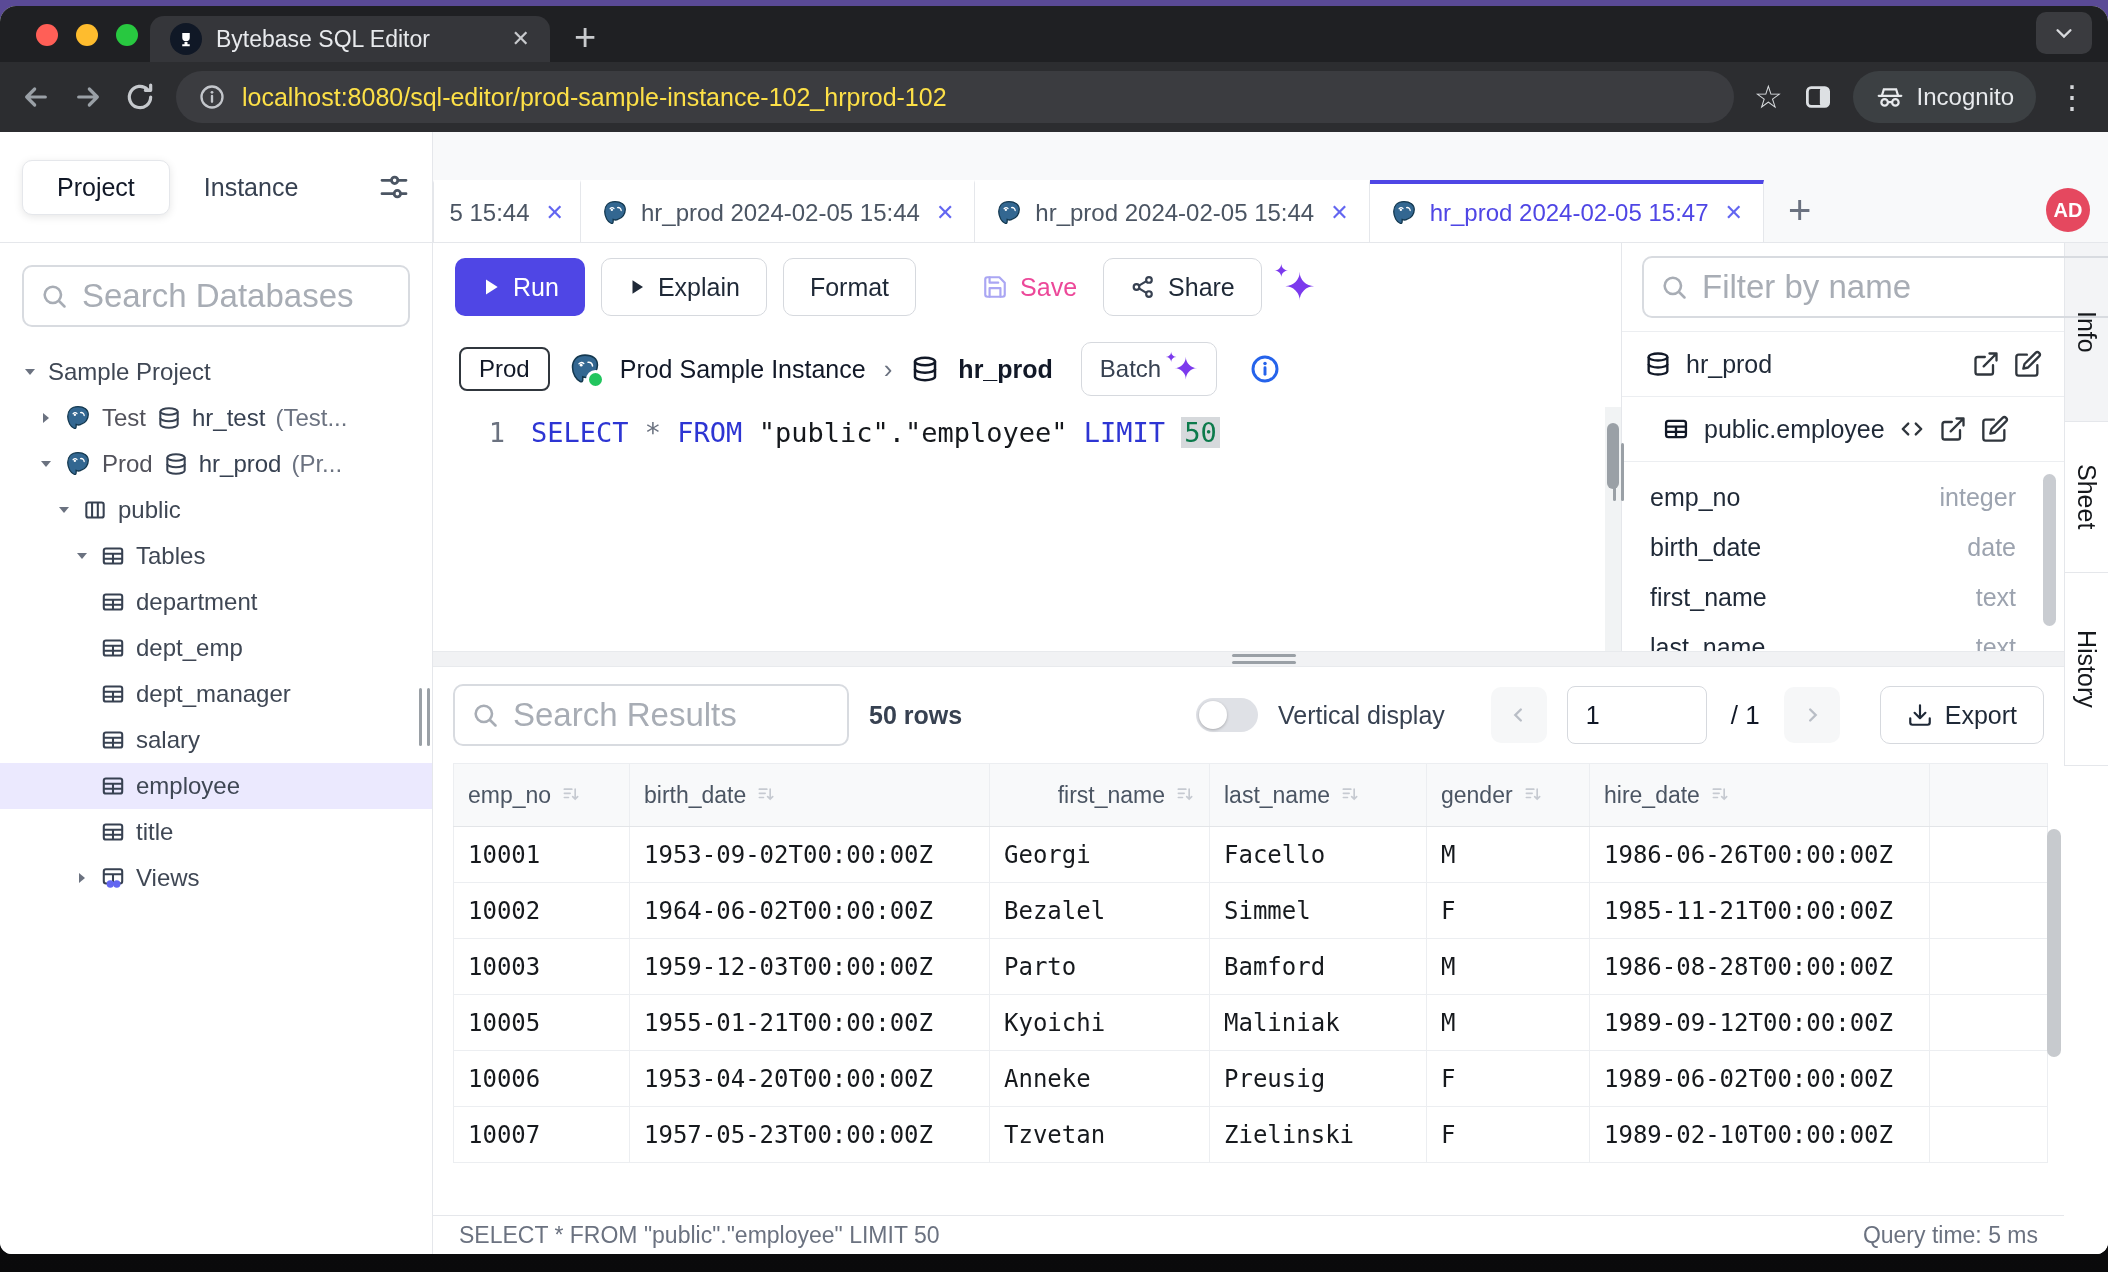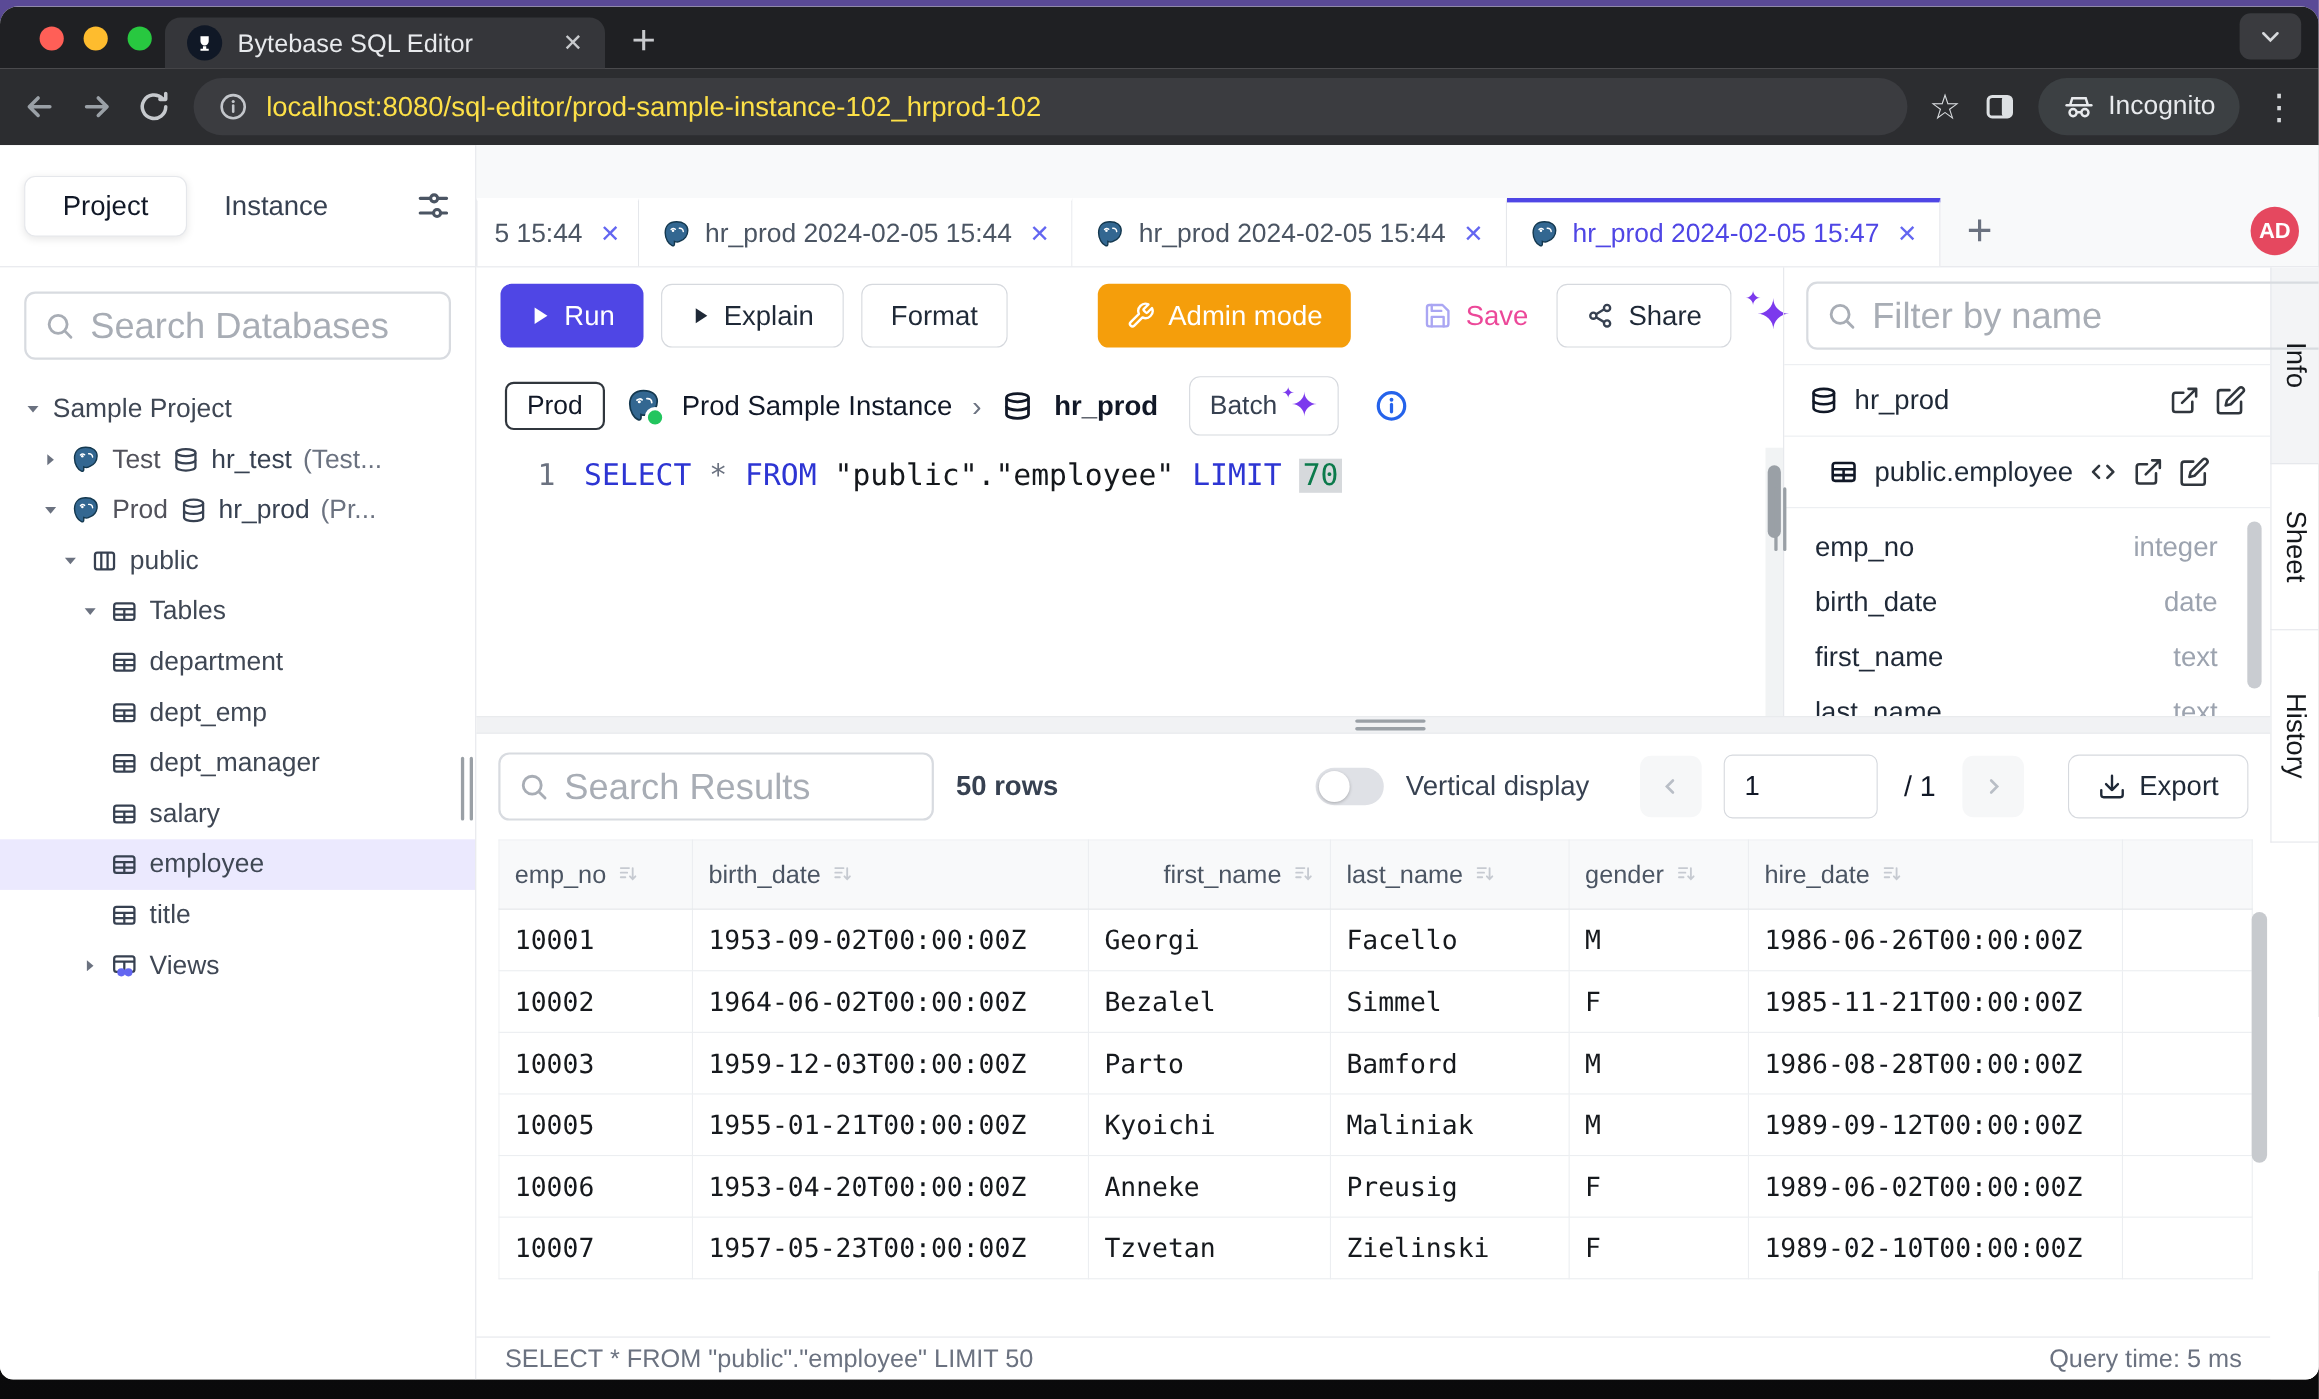--- a/index.html
+++ b/index.html
@@ -401,26 +401,20 @@
                 </button>
                 <button class="btn btn-outline">
                   <svg width="18" height="18" viewBox="0 0 24 24">
                       <path fill="#1f2937" d="M6 3l14 9-14 9z"></path>
                     </svg>
                   <span>Explain</span>
                 </button>
                 <button class="btn btn-outline">
                   <span>Format</span>
                 </button>
-                <button class="btn btn-admin">
-                  <svg width="26" height="26" viewBox="0 0 24 24" fill="none" stroke="#fff" stroke-width="2" stroke-linecap="round" stroke-linejoin="round">
-                      <path d="M14.7 6.3a1 1 0 0 0 0 1.4l1.6 1.6a1 1 0 0 0 1.4 0l3.77-3.77a6 6 0 0 1-7.94 7.94l-6.91 6.91a2.12 2.12 0 0 1-3-3l6.91-6.91a6 6 0 0 1 7.94-7.94l-3.76 3.76z"></path>
-                    </svg>
-                  <span>Admin mode</span>
-                </button>
                 <button class="btn btn-save">
                   <svg width="26" height="26" viewBox="0 0 24 24" fill="none" stroke="#aaa6f3" stroke-width="2" stroke-linecap="round" stroke-linejoin="round">
                       <path d="M19 21H5a2 2 0 0 1-2-2V5a2 2 0 0 1 2-2h11l5 5v11a2 2 0 0 1-2 2z"></path>
                       <path d="M17 21v-8H7v8M7 3v5h8"></path>
                     </svg>
                   <span>Save</span>
                 </button>
                 <button class="btn btn-outline">
                   <svg width="26" height="26" viewBox="0 0 24 24" fill="none" stroke="#374151" stroke-width="2">
                       <circle cx="6" cy="12" r="2.6"></circle>
@@ -459,21 +453,21 @@
                 <svg width="32" height="32" viewBox="0 0 24 24" fill="none" stroke="#2563eb" stroke-width="2.2" style="margin-left:14px;">
                     <circle cx="12" cy="12" r="9"></circle>
                     <path d="M12 11v5" stroke-linecap="round"></path>
                     <circle cx="12" cy="7.8" r="1.3" fill="#2563eb" stroke="none"></circle>
                   </svg>
               </div>
 
               <div class="code">
                 <div class="codeline">
                   <span class="gutter">1</span>
-                  <span><span class="kw">SELECT</span><span> </span><span class="op">*</span><span> </span><span class="kw">FROM</span><span> </span><span class="idf">"public"."employee"</span><span> </span><span class="kw">LIMIT</span><span> </span><span class="num">70</span></span>
+                  <span><span class="kw">SELECT</span><span> </span><span class="op">*</span><span> </span><span class="kw">FROM</span><span> </span><span class="idf">"public"."employee"</span><span> </span><span class="kw">LIMIT</span><span> </span><span class="num">50</span></span>
                 </div>
                 <div class="code-sbar">
                     <div class="code-thumb"></div>
                   </div>
               </div>
             </div>
 
             <div class="schema-panel">
               <div class="handle-v2">
                   <i></i>

